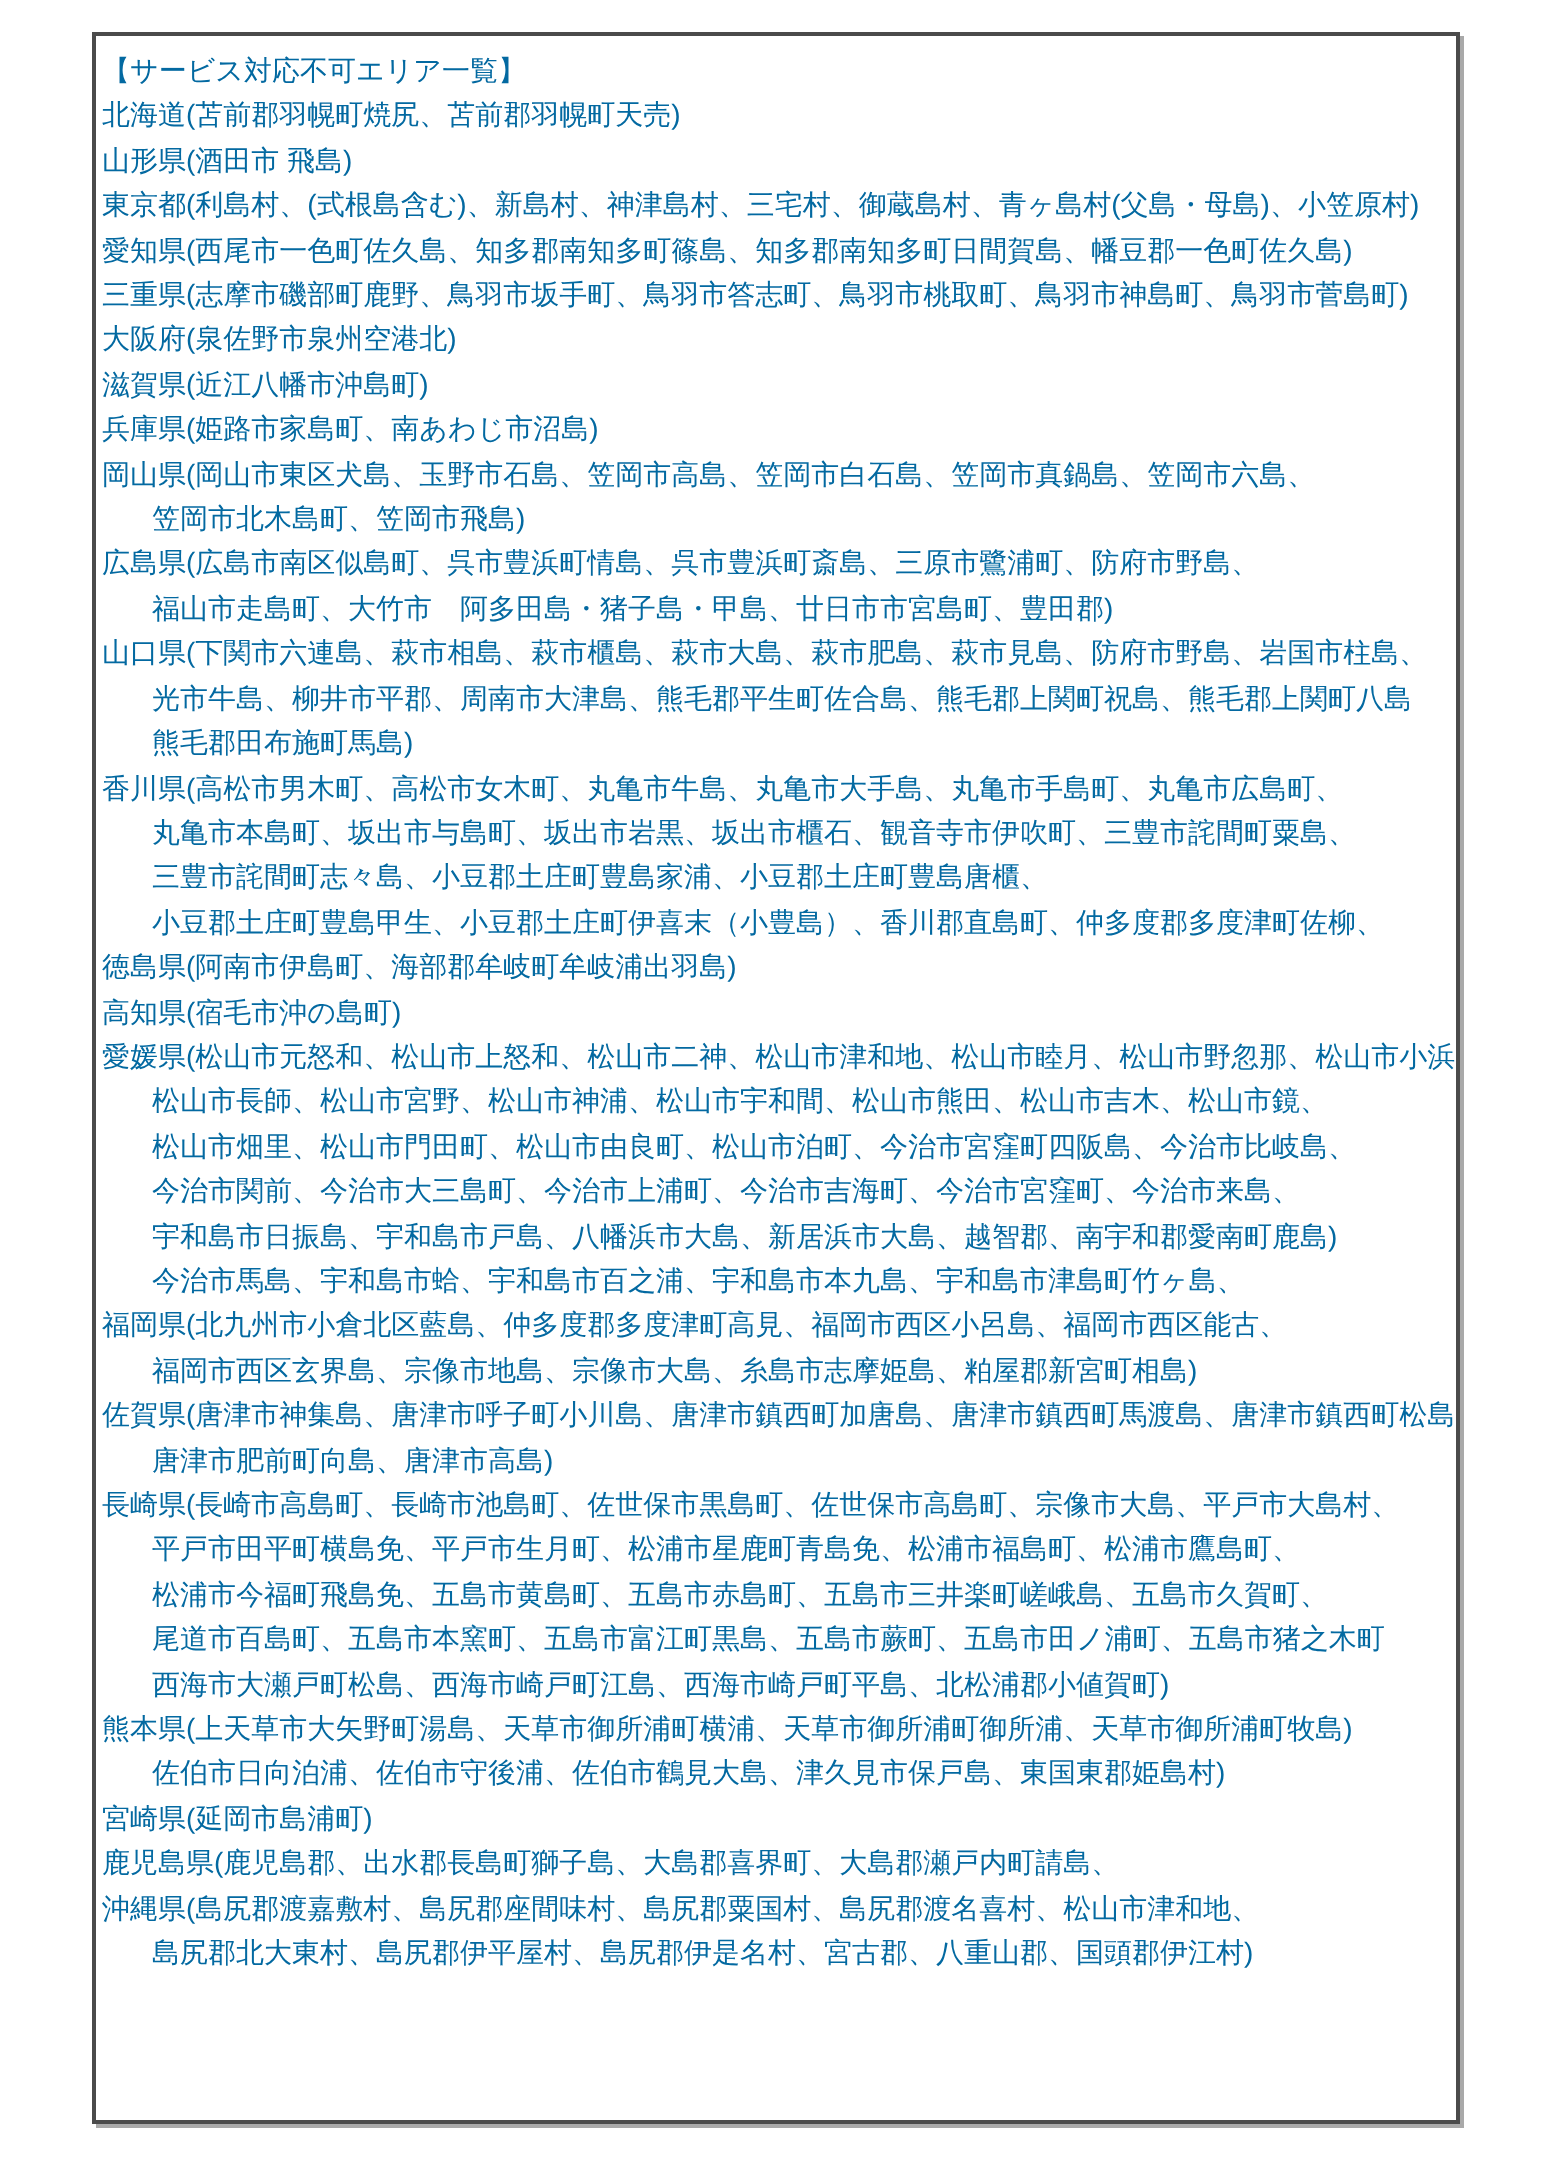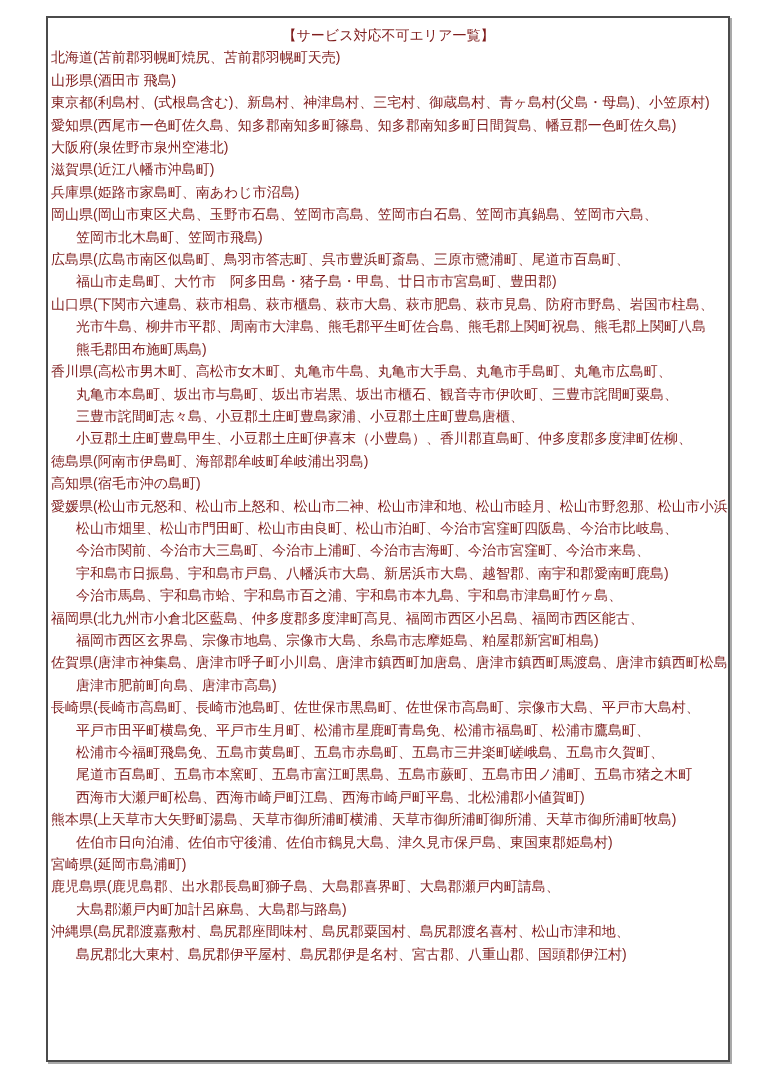--- a/index.html
+++ b/index.html
@@ -23,75 +23,75 @@
     box-sizing: border-box;
     border: 2px solid #4b4b4b;
     box-shadow: 2px 2px 0 #a9a9a9;
     background: #ffffff;
     padding: 6px 2px 0 3px;
     overflow: hidden;
   }
   .line {
     font-size: 14px;
     line-height: 22.4px;
-    color: #7f1d1d;
+    color: #0369a1;
     white-space: nowrap;
   }
   .line.indent {
     margin-left: 25px;
   }
   .title {
     font-size: 14px;
     line-height: 22.4px;
-    color: #7f1d1d;
+    color: #0369a1;
     white-space: nowrap;
-    text-align: center;
   }
 </style>
 </head>
 <body>
 
 <div class="doc-box">
   <div class="title">【サービス対応不可エリア一覧】</div>
   <div>
       <div class="line">北海道(苫前郡羽幌町焼尻、苫前郡羽幌町天売)</div>
       <div class="line">山形県(酒田市 飛島)</div>
       <div class="line">東京都(利島村、(式根島含む)、新島村、神津島村、三宅村、御蔵島村、青ヶ島村(父島・母島)、小笠原村)</div>
       <div class="line">愛知県(西尾市一色町佐久島、知多郡南知多町篠島、知多郡南知多町日間賀島、幡豆郡一色町佐久島)</div>
+      <div class="line">三重県(志摩市磯部町鹿野、鳥羽市坂手町、鳥羽市答志町、鳥羽市桃取町、鳥羽市神島町、鳥羽市菅島町)</div>
       <div class="line">大阪府(泉佐野市泉州空港北)</div>
       <div class="line">滋賀県(近江八幡市沖島町)</div>
       <div class="line">兵庫県(姫路市家島町、南あわじ市沼島)</div>
       <div class="line">岡山県(岡山市東区犬島、玉野市石島、笠岡市高島、笠岡市白石島、笠岡市真鍋島、笠岡市六島、</div>
       <div class="line indent">笠岡市北木島町、笠岡市飛島)</div>
-      <div class="line">広島県(広島市南区似島町、鳥羽市答志町、呉市豊浜町斎島、三原市鷺浦町、尾道市百島町、</div>
+      <div class="line">広島県(広島市南区似島町、呉市豊浜町情島、呉市豊浜町斎島、三原市鷺浦町、防府市野島、</div>
       <div class="line indent">福山市走島町、大竹市　阿多田島・猪子島・甲島、廿日市市宮島町、豊田郡)</div>
       <div class="line">山口県(下関市六連島、萩市相島、萩市櫃島、萩市大島、萩市肥島、萩市見島、防府市野島、岩国市柱島、</div>
       <div class="line indent">光市牛島、柳井市平郡、周南市大津島、熊毛郡平生町佐合島、熊毛郡上関町祝島、熊毛郡上関町八島</div>
       <div class="line indent">熊毛郡田布施町馬島)</div>
       <div class="line">香川県(高松市男木町、高松市女木町、丸亀市牛島、丸亀市大手島、丸亀市手島町、丸亀市広島町、</div>
       <div class="line indent">丸亀市本島町、坂出市与島町、坂出市岩黒、坂出市櫃石、観音寺市伊吹町、三豊市詫間町粟島、</div>
       <div class="line indent">三豊市詫間町志々島、小豆郡土庄町豊島家浦、小豆郡土庄町豊島唐櫃、</div>
       <div class="line indent">小豆郡土庄町豊島甲生、小豆郡土庄町伊喜末（小豊島）、香川郡直島町、仲多度郡多度津町佐柳、</div>
       <div class="line">徳島県(阿南市伊島町、海部郡牟岐町牟岐浦出羽島)</div>
       <div class="line">高知県(宿毛市沖の島町)</div>
       <div class="line">愛媛県(松山市元怒和、松山市上怒和、松山市二神、松山市津和地、松山市睦月、松山市野忽那、松山市小浜</div>
+      <div class="line indent">松山市長師、松山市宮野、松山市神浦、松山市宇和間、松山市熊田、松山市吉木、松山市鏡、</div>
       <div class="line indent">松山市畑里、松山市門田町、松山市由良町、松山市泊町、今治市宮窪町四阪島、今治市比岐島、</div>
       <div class="line indent">今治市関前、今治市大三島町、今治市上浦町、今治市吉海町、今治市宮窪町、今治市来島、</div>
       <div class="line indent">宇和島市日振島、宇和島市戸島、八幡浜市大島、新居浜市大島、越智郡、南宇和郡愛南町鹿島)</div>
       <div class="line indent">今治市馬島、宇和島市蛤、宇和島市百之浦、宇和島市本九島、宇和島市津島町竹ヶ島、</div>
       <div class="line">福岡県(北九州市小倉北区藍島、仲多度郡多度津町高見、福岡市西区小呂島、福岡市西区能古、</div>
       <div class="line indent">福岡市西区玄界島、宗像市地島、宗像市大島、糸島市志摩姫島、粕屋郡新宮町相島)</div>
       <div class="line">佐賀県(唐津市神集島、唐津市呼子町小川島、唐津市鎮西町加唐島、唐津市鎮西町馬渡島、唐津市鎮西町松島</div>
       <div class="line indent">唐津市肥前町向島、唐津市高島)</div>
       <div class="line">長崎県(長崎市高島町、長崎市池島町、佐世保市黒島町、佐世保市高島町、宗像市大島、平戸市大島村、</div>
       <div class="line indent">平戸市田平町横島免、平戸市生月町、松浦市星鹿町青島免、松浦市福島町、松浦市鷹島町、</div>
       <div class="line indent">松浦市今福町飛島免、五島市黄島町、五島市赤島町、五島市三井楽町嵯峨島、五島市久賀町、</div>
       <div class="line indent">尾道市百島町、五島市本窯町、五島市富江町黒島、五島市蕨町、五島市田ノ浦町、五島市猪之木町</div>
       <div class="line indent">西海市大瀬戸町松島、西海市崎戸町江島、西海市崎戸町平島、北松浦郡小値賀町)</div>
       <div class="line">熊本県(上天草市大矢野町湯島、天草市御所浦町横浦、天草市御所浦町御所浦、天草市御所浦町牧島)</div>
       <div class="line indent">佐伯市日向泊浦、佐伯市守後浦、佐伯市鶴見大島、津久見市保戸島、東国東郡姫島村)</div>
       <div class="line">宮崎県(延岡市島浦町)</div>
       <div class="line">鹿児島県(鹿児島郡、出水郡長島町獅子島、大島郡喜界町、大島郡瀬戸内町請島、</div>
-      <div class="line indent">大島郡瀬戸内町加計呂麻島、大島郡与路島)</div>
       <div class="line">沖縄県(島尻郡渡嘉敷村、島尻郡座間味村、島尻郡粟国村、島尻郡渡名喜村、松山市津和地、</div>
       <div class="line indent">島尻郡北大東村、島尻郡伊平屋村、島尻郡伊是名村、宮古郡、八重山郡、国頭郡伊江村)</div>
     </div>
 </div>
 
 </body></html>

